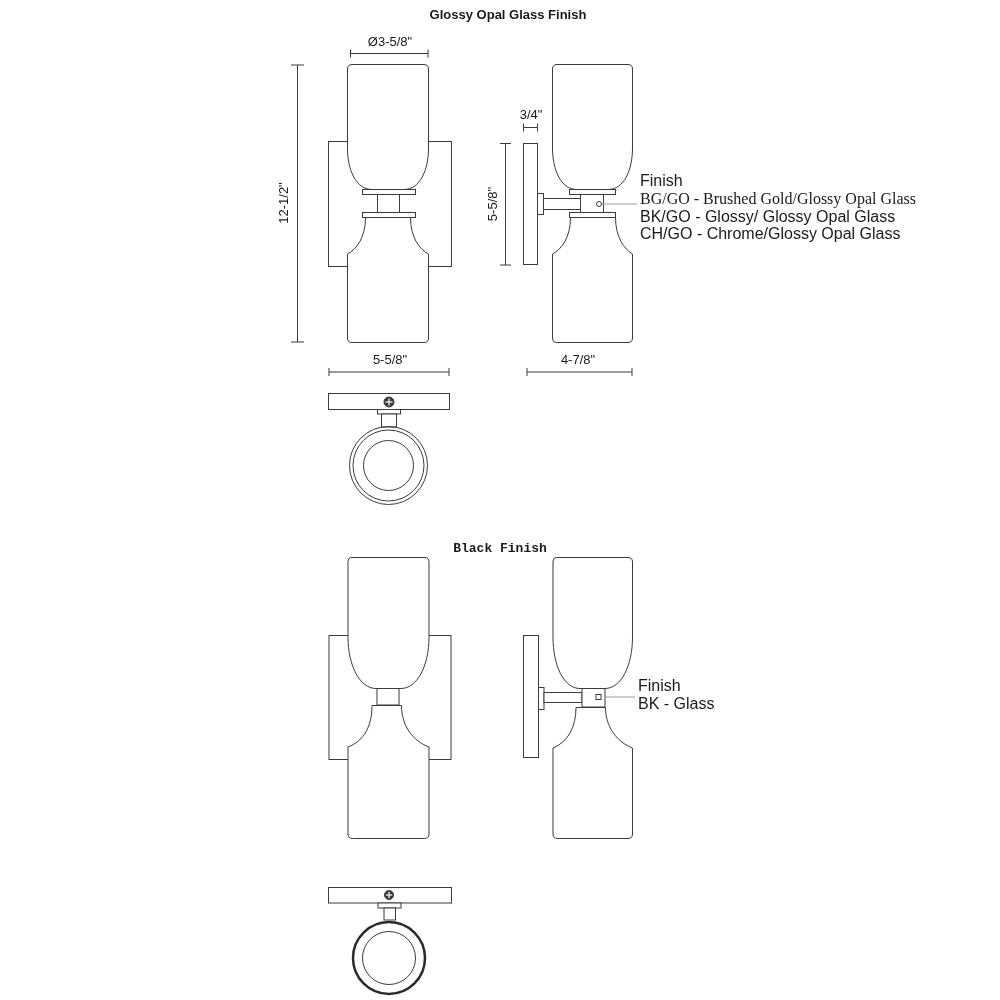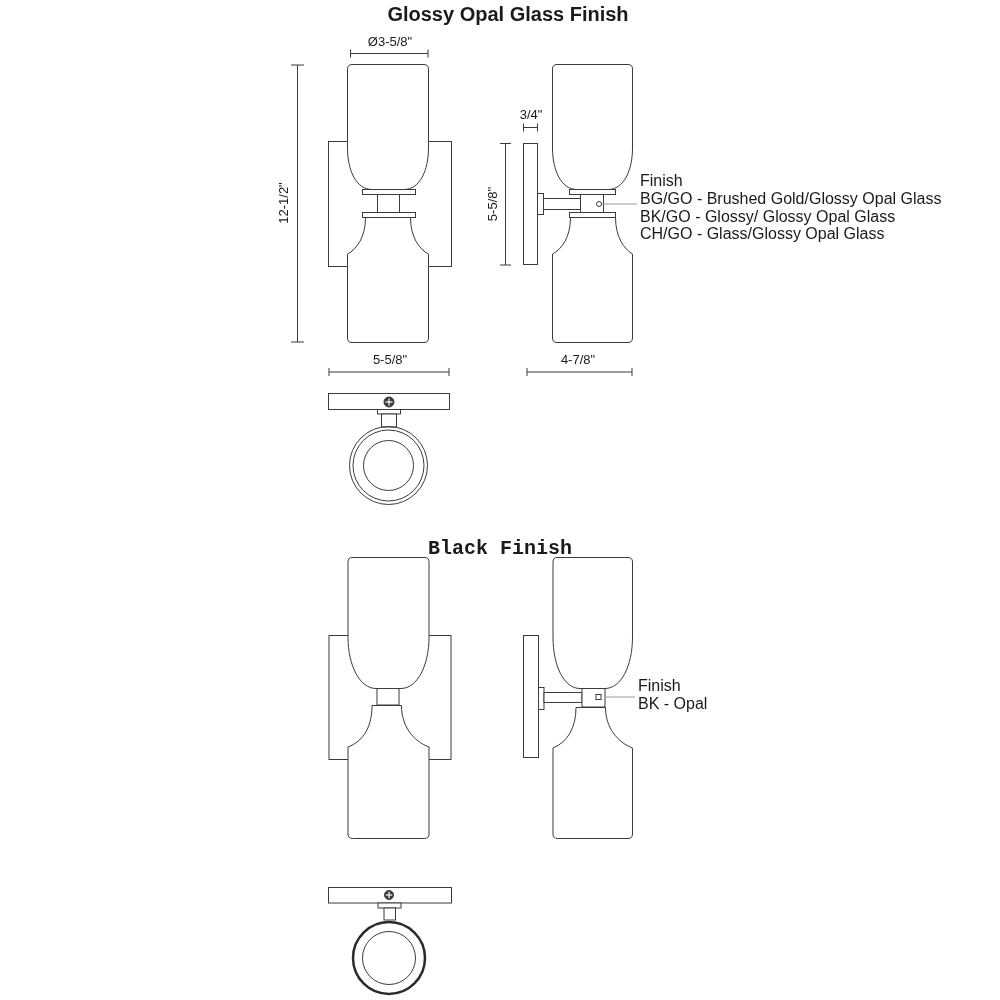--- a/index.html
+++ b/index.html
@@ -4,21 +4,21 @@
 <style>
   html,body{margin:0;padding:0;background:#ffffff;}
   .canvas{
     position:relative;width:1000px;height:1000px;background:#ffffff;
     font-family:"Liberation Sans","DejaVu Sans",sans-serif;color:#1a1a1a;overflow:hidden;
   }
   svg{position:absolute;left:0;top:0;}
   .txt{position:absolute;white-space:nowrap;font-size:13px;color:#1a1a1a;}
   .ctr{transform:translate(-50%,-50%);}
   .vtx{transform:translate(-50%,-50%) rotate(-90deg);}
-  .ttl{font-weight:bold;font-size:20px;}
+  .ttl{font-weight:bold;font-size:13px;}
   .fin{font-size:16px;transform:translateY(-50%);}
   .drawline{stroke:#3b3b3b;stroke-width:1;fill:none;}
   .whitefill{stroke:#3b3b3b;stroke-width:1;fill:#ffffff;}
   .dim{stroke:#3b3b3b;stroke-width:1;fill:none;}
   .leader{stroke:#9b9b9b;stroke-width:1;fill:none;}
   .screwfill{fill:#3b3b3b;stroke:#3b3b3b;stroke-width:1;}
   .screwcross{stroke:#ffffff;stroke-width:1.2;fill:none;}
   .thick{stroke:#2a2a2a;stroke-width:2.5;fill:none;}
 </style>
 </head>
@@ -143,21 +143,21 @@
 
   <div class="txt ttl ctr" style="left:508px;top:14px;">Glossy Opal Glass Finish</div>
   <div class="txt ctr" style="left:390px;top:41px;">Ø3-5/8"</div>
   <div class="txt vtx" style="left:283px;top:203px;">12-1/2"</div>
   <div class="txt ctr" style="left:531px;top:114px;">3/4"</div>
   <div class="txt vtx" style="left:492px;top:204px;">5-5/8"</div>
   <div class="txt ctr" style="left:390px;top:359px;">5-5/8"</div>
   <div class="txt ctr" style="left:578px;top:359px;">4-7/8"</div>
 
   <div class="txt fin" style="left:640px;top:181px;">Finish</div>
-  <div class="txt fin" style="left:640px;top:199px;">BG/GO - Brushed Gold/Glossy Opal Glass</div>
+  <div class="txt fin" style="left:640px;top:199px;font-family:Liberation Serif, serif;">BG/GO - Brushed Gold/Glossy Opal Glass</div>
   <div class="txt fin" style="left:640px;top:216.5px;">BK/GO - Glossy/ Glossy Opal Glass</div>
-  <div class="txt fin" style="left:640px;top:234px;">CH/GO - Glass/Glossy Opal Glass</div>
+  <div class="txt fin" style="left:640px;top:234px;">CH/GO - Chrome/Glossy Opal Glass</div>
 
   <div class="txt ttl ctr" style="left:500px;top:548px;font-family:Liberation Mono, monospace;">Black Finish</div>
   <div class="txt fin" style="left:638px;top:686px;">Finish</div>
-  <div class="txt fin" style="left:638px;top:704px;">BK - Opal</div>
+  <div class="txt fin" style="left:638px;top:704px;">BK - Glass</div>
 
 </div>
 
 </body></html>

